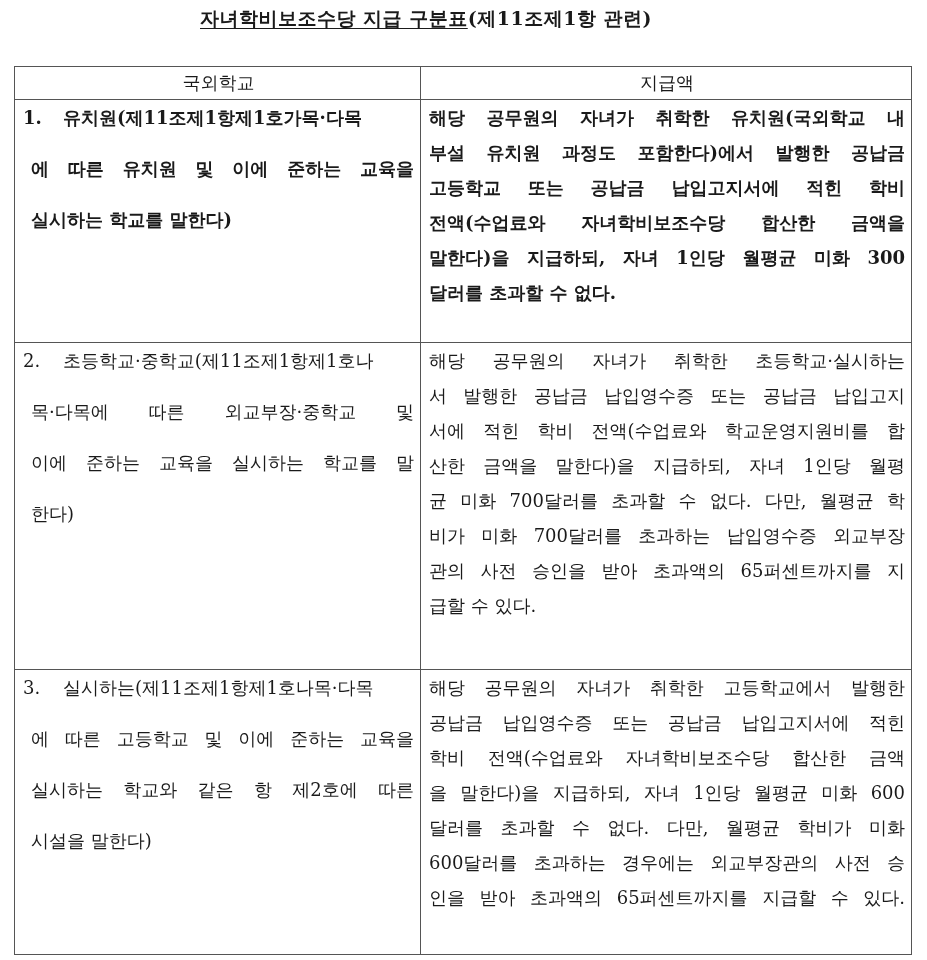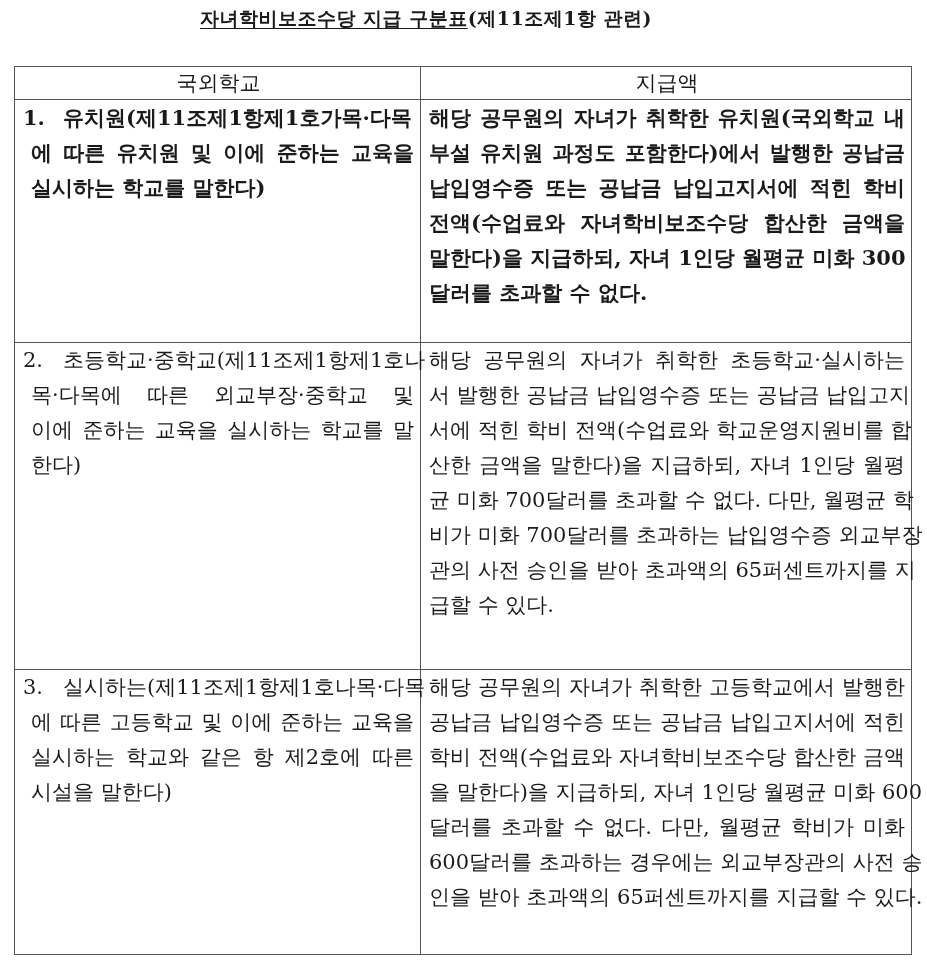--- a/index.html
+++ b/index.html
@@ -36,21 +36,21 @@
       width: 897px;
       border-collapse: collapse;
       table-layout: fixed;
       border: 1.5px solid #444;
     }
     table.doc col.c1 { width: 406px; }
     table.doc col.c2 { width: 491px; }
     table.doc th, table.doc td {
       border: 1.5px solid #555;
       vertical-align: top;
-      font-size: 21px;
+      font-size: 18px;
       line-height: 35px;
       padding: 0 6px 0 8px;
       word-break: keep-all;
       overflow-wrap: break-word;
     }
     table.doc th {
       font-weight: normal;
       text-align: center;
       height: 32px;
       line-height: 32px;
@@ -71,21 +71,21 @@
       width: 40px;
     }
     .line {
       display: block;
       white-space: nowrap;
     }
     .line.j {
       text-align: justify;
       text-align-last: justify;
     }
-    .indent { padding-left: 8px; }
+    .indent { padding-left: 8px; margin-top: 16px; }
   </style>
 </head>
 <body>
 
 <div class="title">
   <span class="underlined">자녀학비보조수당 지급 구분표</span><span>(제11조제1항 관련)</span>
 </div>
 
 <table class="doc">
   <colgroup>
@@ -102,21 +102,21 @@
 
     <tr class="r1">
       <td class="left">
         <span class="line j"><span class="num">1.</span><span>유치원(제11조제1항제1호가목·다목</span></span>
         <span class="line j indent">에 따른 유치원 및 이에 준하는 교육을</span>
         <span class="line indent">실시하는 학교를 말한다)</span>
       </td>
       <td class="right">
         <span class="line j">해당 공무원의 자녀가 취학한 유치원(국외학교 내</span>
         <span class="line j">부설 유치원 과정도 포함한다)에서 발행한 공납금</span>
-        <span class="line j">납입영수증 또는 공납금 납입고지서에 적힌 학비</span>
+        <span class="line j">고등학교 또는 공납금 납입고지서에 적힌 학비</span>
         <span class="line j">전액(수업료와 자녀학비보조수당 합산한 금액을</span>
         <span class="line j">말한다)을 지급하되, 자녀 1인당 월평균 미화 300</span>
         <span class="line">달러를 초과할 수 없다.</span>
       </td>
     </tr>
 
     <tr class="r2">
       <td class="left">
         <span class="line j"><span class="num">2.</span><span>초등학교·중학교(제11조제1항제1호나</span></span>
         <span class="line j indent">목·다목에 따른 외교부장·중학교 및</span>

